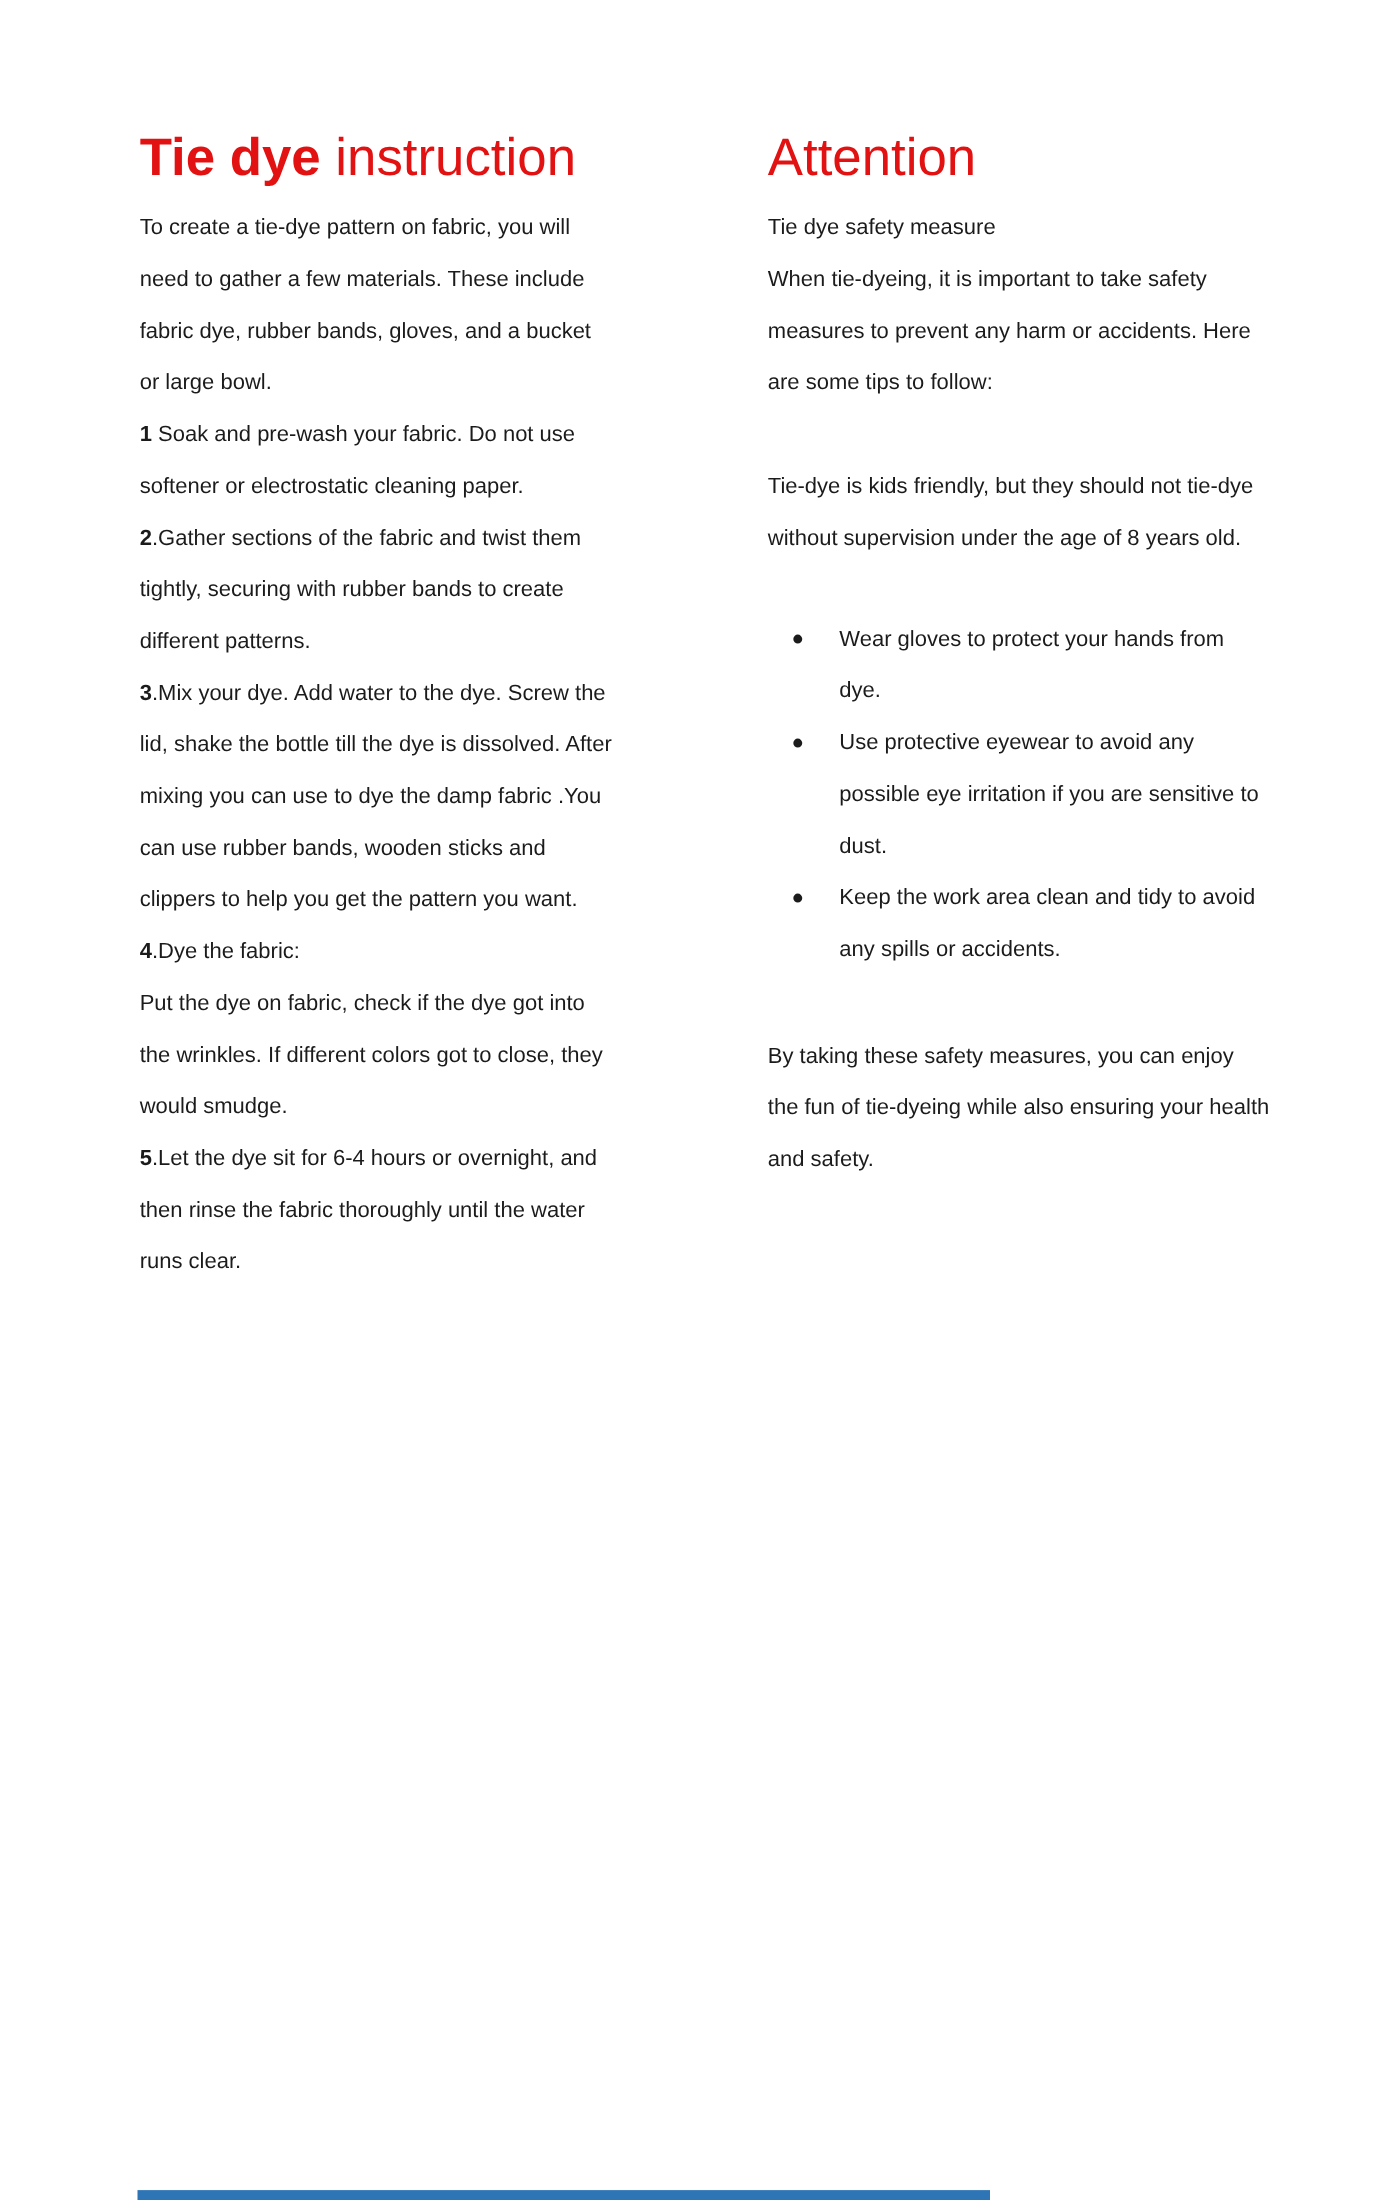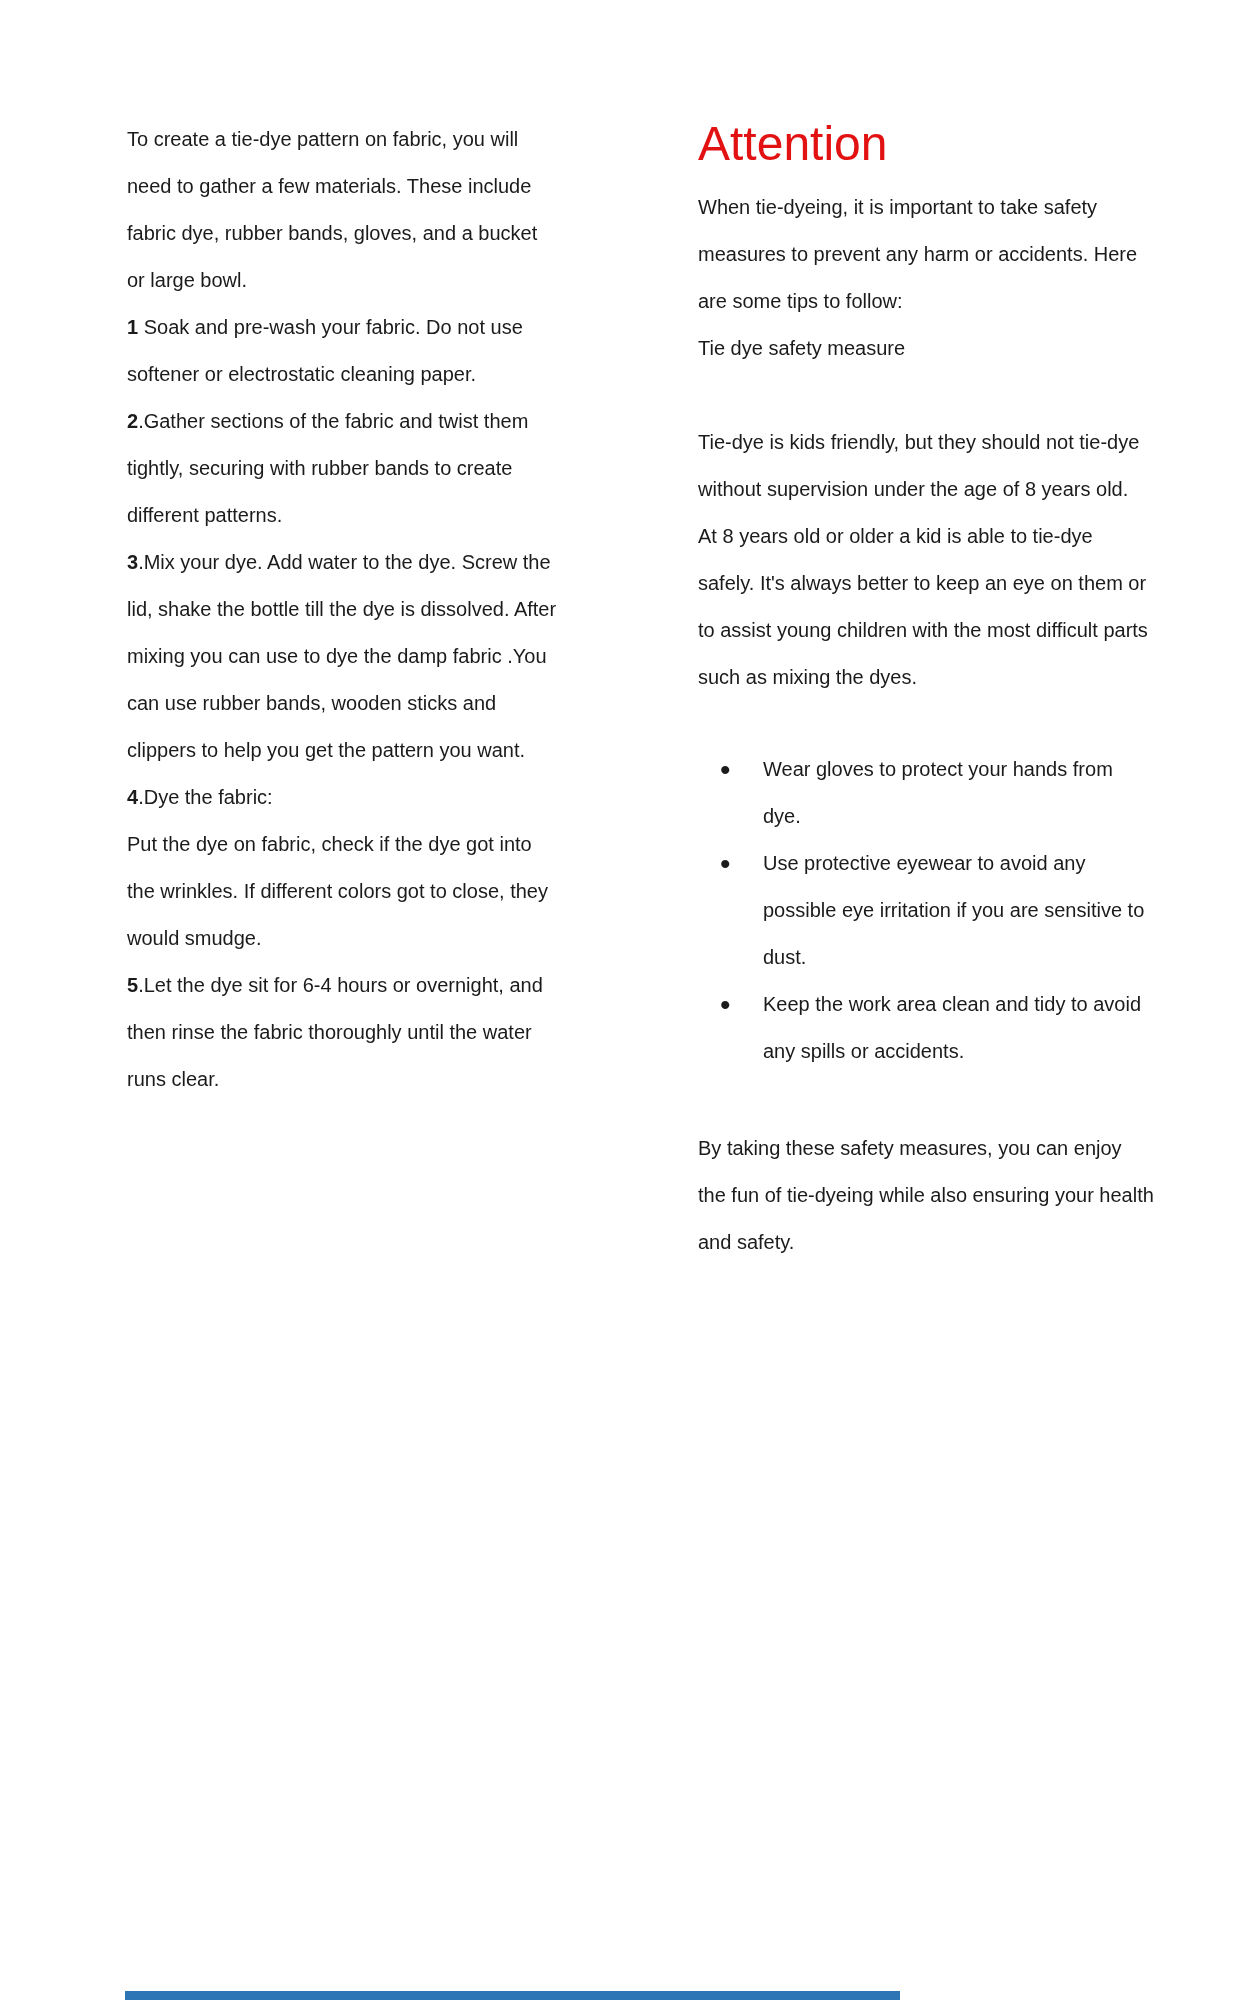--- a/index.html
+++ b/index.html
@@ -63,45 +63,45 @@
     height: 9px;
     background: #2e75b6;
   }
 </style>
 </head>
 <body>
 
 <div class="page">
 
   <div class="col col-left">
+    <h1 class="doc-title"><span class="title-bold">Tie dye</span><span> instruction</span></h1>
 
     <p>To create a tie-dye pattern on fabric, you will need to gather a few materials. These include fabric dye, rubber bands, gloves, and a bucket or large bowl.</p>
 
     <p class="step"><span class="step-num">1</span><span> </span><span>Soak and pre-wash your fabric. Do not use softener or electrostatic cleaning paper.</span></p>
 
     <p class="step"><span class="step-num">2</span><span>.</span><span>Gather sections of the fabric and twist them tightly, securing with rubber bands to create different patterns.</span></p>
 
     <p class="step"><span class="step-num">3</span><span>.</span><span>Mix your dye. Add water to the dye. Screw the lid, shake the bottle till the dye is dissolved. After mixing you can use to dye the damp fabric .You can use rubber bands, wooden sticks and clippers to help you get the pattern you want.</span></p>
 
     <p class="step"><span class="step-num">4</span><span>.</span><span>Dye the fabric:</span></p>
 
     <p class="step"><span class="step-num"></span><span></span><span>Put the dye on fabric, check if the dye got into the wrinkles. If different colors got to close, they would smudge.</span></p>
 
     <p class="step"><span class="step-num">5</span><span>.</span><span>Let the dye sit for 6-4 hours or overnight, and then rinse the fabric thoroughly until the water runs clear.</span></p>
 
   </div>
 
   <div class="col col-right">
     <h1 class="doc-title title-bold">Attention</h1>
 
+    <p>Tie dye safety measure</p>
     <p>When tie-dyeing, it is important to take safety measures to prevent any harm or accidents. Here are some tips to follow:</p>
-    <p>Tie dye safety measure</p>
 
     <p class="gap-above">Tie-dye is kids friendly, but they should not tie-dye without supervision under the age of 8 years old.</p>
-    <p>At 8 years old or older a kid is able to tie-dye safely. It's always better to keep an eye on them or to assist young children with the most difficult parts such as mixing the dyes.</p>
 
     <ul class="safety-list">
       <li>Wear gloves to protect your hands from dye.</li>
       <li>Use protective eyewear to avoid any possible eye irritation if you are sensitive to dust.</li>
       <li>Keep the work area clean and tidy to avoid any spills or accidents.</li>
     </ul>
 
     <p class="gap-above-lg">By taking these safety measures, you can enjoy the fun of tie-dyeing while also ensuring your health and safety.</p>
   </div>
 

